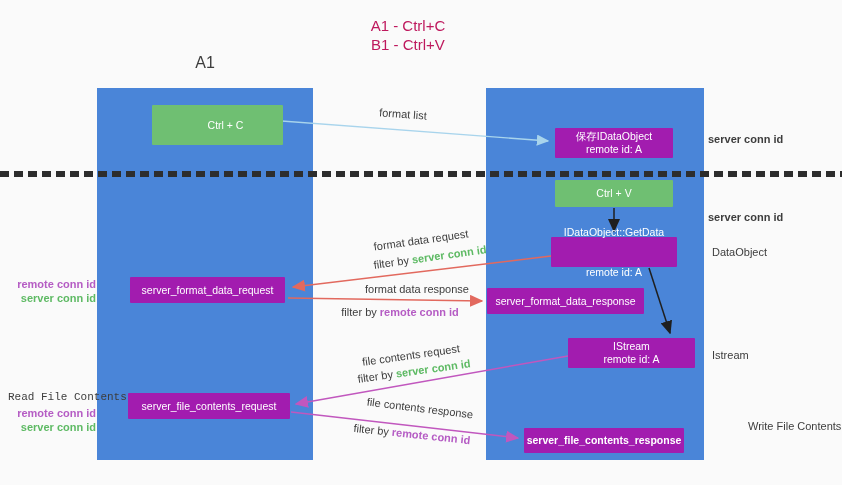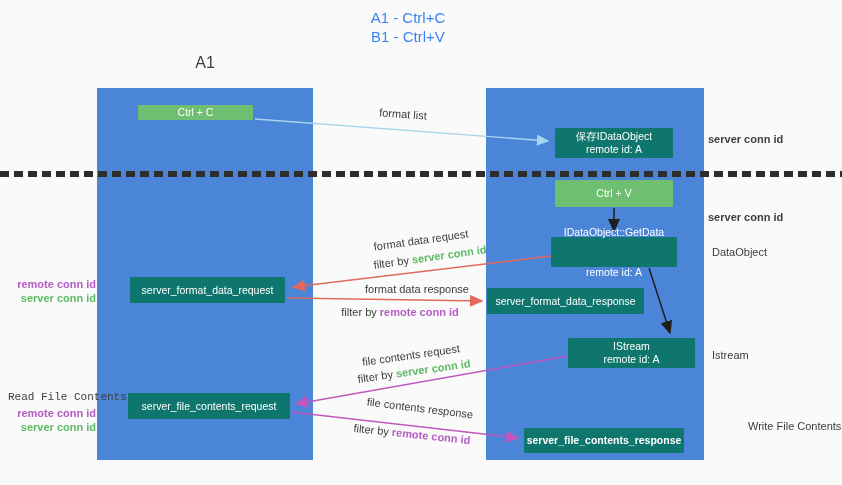--- a/index.html
+++ b/index.html
@@ -1,29 +1,29 @@
 <!DOCTYPE html>
 <html><head>
 <meta charset="utf-8">
 <style>
   html,body{margin:0;padding:0;background:#fafafa;font-family:"Liberation Sans",sans-serif;}
   .canvas{position:relative;width:842px;height:485px;background:#fafafa;overflow:hidden;}
   .abs{position:absolute;}
-  .title{top:8px;left:288px;width:240px;text-align:center;font-size:15px;line-height:19px;color:#3b82f6;}
+  .title{top:16px;left:288px;width:240px;text-align:center;font-size:15px;line-height:19px;color:#be185d;}
   .colheader{top:56px;text-align:center;font-size:16px;line-height:14px;color:#3d3d3d;}
   .lane{background:#4a85d8;top:88px;height:372px;}
   .lane-a{left:97px;width:216px;}
   .lane-b{left:486px;width:218px;}
   .dotted{left:0;top:171px;width:842px;height:6px;z-index:3;
     background:repeating-linear-gradient(90deg,#2d2d2d 0 9px,transparent 9px 14px);}
   svg.arrows{left:0;top:0;z-index:4;}
   .node{z-index:5;color:#fff;text-align:center;font-size:10.5px;line-height:13px;
     display:flex;flex-direction:column;justify-content:center;border-radius:1px;}
   .green{background:#6fbf72;}
-  .orange{background:#0f766e;}
+  .orange{background:#a21caf;}
   .flowlabel{z-index:6;font-size:11px;color:#3d3d3d;white-space:nowrap;transform:translate(-50%,-50%);}
   .cid-green{color:#5eba64;font-weight:bold;}
   .cid-purple{color:#b55cc4;font-weight:bold;}
   .sidelabel{z-index:6;font-size:11px;color:#3d3d3d;white-space:nowrap;}
   .pairblock{z-index:6;width:96px;text-align:right;font-size:11px;line-height:14px;white-space:nowrap;}
 </style>
 </head>
 <body>
 
 <div class="canvas">
@@ -59,21 +59,21 @@
     </defs>
     <line x1="255" y1="119" x2="548" y2="141" stroke="#a8d4ec" stroke-width="1.4" marker-end="url(#mBlue)"></line>
     <line x1="614" y1="208" x2="614" y2="231" stroke="#1f1f1f" stroke-width="1.5" marker-end="url(#mBlk)"></line>
     <line x1="649" y1="268" x2="670" y2="333" stroke="#1f1f1f" stroke-width="1.5" marker-end="url(#mBlk)"></line>
     <line x1="551" y1="256" x2="293" y2="287" stroke="#e2695e" stroke-width="1.5" marker-end="url(#mRed)"></line>
     <line x1="288" y1="298" x2="482" y2="301" stroke="#e2695e" stroke-width="1.5" marker-end="url(#mRed)"></line>
     <line x1="568" y1="356" x2="296" y2="404" stroke="#c157be" stroke-width="1.5" marker-end="url(#mMag)"></line>
     <line x1="291" y1="412" x2="518" y2="438" stroke="#c157be" stroke-width="1.5" marker-end="url(#mMag)"></line>
   </svg>
 
-  <div class="abs node green" style="left:138px;top:105px;width:115px;height:15px;">
+  <div class="abs node green" style="left:152px;top:105px;width:115px;height:40px;padding-left:16px;">
     <span>Ctrl + C</span>
   </div>
 
   <div class="abs node orange" style="left:555px;top:128px;width:118px;height:30px;">
     <span>保存IDataObject</span>
     <span>remote id: A</span>
   </div>
 
   <div class="abs node green" style="left:555px;top:180px;width:118px;height:27px;">
     <span>Ctrl + V</span>

